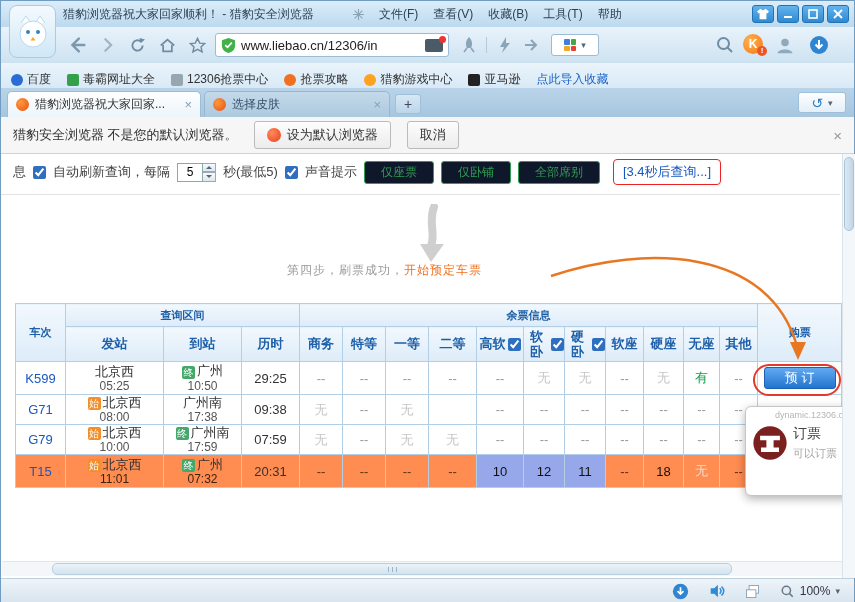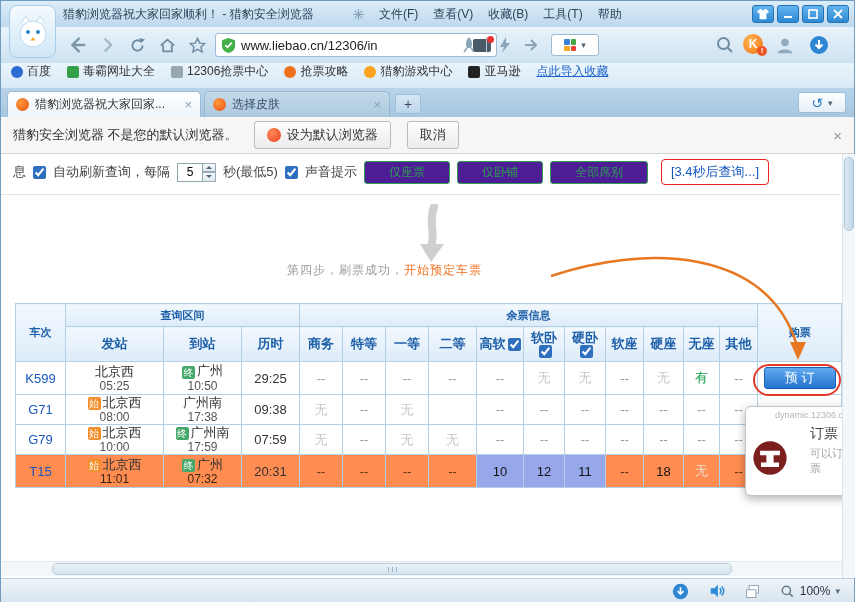--- a/index.html
+++ b/index.html
@@ -14,46 +14,46 @@
 .flake{position:absolute;left:352px;top:8px;width:11px;height:11px}
 .menus{position:absolute;left:378px;top:0;height:26px;display:flex;gap:15px;align-items:center;font-size:12px;color:#2c4356}
 .winbtns{position:absolute;right:5px;top:4px;display:flex;gap:3px}
 .wb{width:22px;height:18px;border-radius:3px;background:linear-gradient(#62b4ee,#2f8ad2);border:1px solid #2272b4;display:flex;align-items:center;justify-content:center;color:#fff;cursor:pointer}
 .logo{position:absolute;left:8px;top:4px;width:47px;height:53px;border-radius:8px;background:linear-gradient(#f4fafe,#cfe7f6);border:1px solid #a8cce6;z-index:12;display:flex;align-items:center;justify-content:center}
 
 
 .toolbar{position:absolute;left:0;top:26px;width:100%;height:36px;background:linear-gradient(#e9f3fb,#cde2f1)}
 .navbtn{position:absolute;top:6px;width:24px;height:24px;display:flex;align-items:center;justify-content:center;border-radius:4px}
 .b-back{left:64px}.b-fwd{left:94px}.b-ref{left:124px}.b-home{left:154px}.b-star{left:184px}
-.addressbar{position:absolute;left:214px;top:6px;width:282px;height:24px;background:#fff;border:1px solid #9dbbd2;border-radius:3px;display:flex;align-items:center;padding:0 5px;gap:5px}
+.addressbar{position:absolute;left:214px;top:6px;width:234px;height:24px;background:#fff;border:1px solid #9dbbd2;border-radius:3px;display:flex;align-items:center;padding:0 5px;gap:5px}
 .url{font-size:13px;color:#222;flex:1;white-space:nowrap;overflow:hidden}
 .snap{width:18px;height:13px;background:#4a5a66;border-radius:2px;position:relative;flex:none}
 .snap::after{content:"";position:absolute;right:-3px;top:-3px;width:7px;height:7px;border-radius:50%;background:#e33}
 .ticon{position:absolute;top:8px;width:20px;height:20px}
 .t-rocket{left:458px}.t-bolt{left:494px}.t-go{left:520px}.t-search{left:714px}
 .sep1{position:absolute;left:485px;top:10px;width:1px;height:16px;background:#b5cadb}
 .appsbox{position:absolute;left:550px;top:7px;width:48px;height:22px;background:#fff;border:1px solid #9dbbd2;border-radius:3px;display:flex;align-items:center;justify-content:center;gap:5px}
 .grid{width:12px;height:12px;display:grid;grid-template-columns:1fr 1fr;gap:1px}
 .grid i{border-radius:1px}.grid i:nth-child(1){background:#3b82d8}.grid i:nth-child(2){background:#43a847}.grid i:nth-child(3){background:#f5a623}.grid i:nth-child(4){background:#e34234}
 .caret{font-size:9px;color:#567}
 .kbadge{position:absolute;left:742px;top:7px;width:20px;height:20px;border-radius:50%;background:radial-gradient(circle at 35% 35%,#ffb14e,#f07818);color:#fff;font-weight:bold;font-size:12px;display:flex;align-items:center;justify-content:center}
 .kbadge::after{content:"!";position:absolute;right:-4px;bottom:-2px;width:10px;height:10px;background:#e52;border-radius:50%;color:#fff;font-size:8px;line-height:10px;text-align:center}
 .t-person{left:774px}.t-down{left:808px}
 
 
-.bookbar{position:absolute;left:0;top:62px;width:100%;height:25px;background:linear-gradient(#eaf4fb,#d8e9f6);display:flex;align-items:flex-start;padding-left:10px;font-size:12px;color:#333}
+.bookbar{position:absolute;left:0;top:62px;width:100%;height:25px;background:linear-gradient(#eaf4fb,#d8e9f6);display:flex;align-items:flex-end;padding-left:10px;font-size:12px;color:#333}
 .bm{display:flex;align-items:center;gap:4px;margin-right:16px;cursor:pointer;white-space:nowrap}
 .bmicon{width:12px;height:12px;border-radius:2px;flex:none}
 .bm1 .bmicon{background:#2b6bd4;border-radius:50%}
 .bm2 .bmicon{background:#35a04a}
 .bm3 .bmicon{background:#98a6b0}
 .bm4 .bmicon{background:#f07020;border-radius:50%}
 .bm5 .bmicon{background:#ffa21f;border-radius:50%}
 .bm6 .bmicon{background:#222}
-.import{color:#1a62c8;text-decoration:underline}
+.import{color:#1a62c8;}
 
 
 .tabbar{position:absolute;left:0;top:87px;width:100%;height:40px;background:linear-gradient(#b9d4e9,#9fc1db)}
 .tab{position:absolute;top:3px;height:26px;display:flex;align-items:center;gap:6px;padding:0 8px;font-size:12px;border-radius:5px 5px 0 0;cursor:pointer}
 .tab1{left:6px;width:194px;background:linear-gradient(#fefefe,#ecf5fb);border:1px solid #9dbcd6;border-bottom:none;color:#333}
 .tab2{left:203px;width:186px;background:linear-gradient(#c3d9ea,#adc9de);border:1px solid #98b8d2;border-bottom:none;color:#38506a}
 .tablabel{flex:1;white-space:nowrap;overflow:hidden}
 .tclose{color:#88a0b4;font-size:13px}
 .favicon{width:13px;height:13px;border-radius:50%;background:radial-gradient(circle at 35% 35%,#ff9a3c,#e84e10);flex:none}
 .newtab{position:absolute;left:394px;top:6px;width:26px;height:20px;border-radius:3px;background:linear-gradient(#d7e8f4,#bcd6e9);border:1px solid #9fc0da;color:#446;display:flex;align-items:center;justify-content:center;font-size:14px;cursor:pointer}
@@ -69,38 +69,38 @@
 .content{position:absolute;left:0;top:153px;width:841px;height:424px;background:#fff;overflow:hidden}
 .querybar{position:absolute;left:12px;top:6px;height:24px;display:flex;align-items:center;gap:7px;font-size:13px;color:#444;white-space:nowrap}
 .querybar input[type=checkbox]{width:13px;height:13px;accent-color:#2f6fc0}
 .spinbox{display:flex;align-items:stretch;height:19px}
 .spinbox input{width:26px;border:1px solid #8aa;text-align:center;font-size:12px;font-family:"Liberation Sans","DejaVu Sans",sans-serif}
 .spinarrows{display:flex;flex-direction:column;width:13px}
 .sa{flex:1;background:linear-gradient(#f8fafc,#dde6ee);border:1px solid #9ab;border-left:none;display:flex;align-items:center;justify-content:center}
 .sa::before{content:"";border:3px solid transparent}
 .sa.up::before{border-bottom-color:#567;margin-top:-3px}
 .sa.dn::before{border-top-color:#567;margin-bottom:-3px}
-.gbtn{border:1px solid #2f9e53;color:#2f9e53;background:#4c1d95;border-radius:3px;padding:2px 24px;font-size:12px;cursor:pointer;font-family:Liberation Serif, serif}
+.gbtn{border:1px solid #2f9e53;color:#2f9e53;background:#0f172a;border-radius:3px;padding:2px 16px;font-size:12px;cursor:pointer;font-family:Liberation Serif, serif}
 .redbox{margin-left:6px;border:1px solid #e22;border-radius:4px;padding:3px 9px;display:flex;gap:6px;font-size:13px}
 .redbox .stat{color:#e22}
 .redbox .cd{color:#1557c0}
 .divline{position:absolute;left:0;top:40px;width:839px;border-top:1px solid #e3e3e3}
 .bigarrow{position:absolute;left:413px;top:50px}
 .steptext{position:absolute;left:286px;top:108px;font-size:12px;color:#9a9a9a;letter-spacing:1px}
 .steptext b{color:#f07020;font-weight:400}
 .orangearrow{position:absolute;left:540px;top:88px;z-index:45}
 .ring{position:absolute;left:752px;top:210px;width:88px;height:32px;border:2px solid #e23a2d;border-radius:16px;z-index:44}
 
 
 .ttable{position:absolute;left:14px;top:149px;width:826px;border-collapse:collapse;table-layout:fixed;font-size:13px;background:#fff}
 .ttable th,.ttable td{border:1px solid #b3cfe6;text-align:center;padding:0;overflow:hidden}
 .ghead th{height:23px;background:linear-gradient(#f2f8fd,#ddecf9);color:#1d5fa8;font-weight:bold;font-size:11px}
 .chead th{height:35px;background:linear-gradient(#f2f8fd,#ddecf9);color:#1d5fa8;font-weight:bold;font-size:13px}
 .chead input[type=checkbox]{width:13px;height:13px;vertical-align:middle;accent-color:#2f6fc0;margin-left:2px}
-.stack{display:flex;flex-direction:column;align-items:center;line-height:15px}
+.stack{display:flex;align-items:center;line-height:15px}
 .r1 td,.r4 td{height:33px}
 .r2 td,.r3 td{height:27px}
 .trainlink{color:#1a57c0;font-size:13px;cursor:pointer}
 .stname{font-size:13px;color:#333;line-height:15px}
 .sttime{font-size:12px;color:#555;line-height:14px}
 .dur{color:#333}
 .tag{display:inline-block;width:13px;height:13px;line-height:13px;font-size:10px;color:#fff;border-radius:2px;margin-right:2px;vertical-align:middle}
 .tag:empty{display:none}
 .tag-s{background:#f28f2c}
 .tag-e{background:#45a86a}
@@ -112,21 +112,21 @@
 tr.sel td{background:#ff8c50}
 tr.sel td.hl{background:#96a8ea}
 tr.sel .dash{color:#5d3413}
 tr.sel .none{color:#f3ddcd}
 tr.sel .sttime{color:#3a2410}
 .bookbtn{width:72px;height:22px;background:linear-gradient(#61aaf2,#2374cf);border:1px solid #1b62b4;border-radius:3px;color:#fff;font-size:13px;cursor:pointer;font-family:"Liberation Sans","DejaVu Sans",sans-serif}
 
 
 .popup{position:absolute;left:744px;top:252px;width:110px;height:90px;background:#fff;border:1px solid #c5c5c5;border-radius:6px;box-shadow:0 3px 10px rgba(0,0,0,.3);z-index:60;padding:3px 6px}
 .pdomain{font-size:9px;color:#b5b5b5;text-align:right}
-.prow{display:flex;align-items:flex-end;gap:22px;margin-top:5px}
+.prow{display:flex;align-items:flex-start;gap:5px;margin-top:5px}
 .plogo{width:36px;height:36px;flex:none}
 .ptitle{font-size:14px;color:#444}
 .psub{font-size:11px;color:#a5a5a5;margin-top:3px}
 
 
 .vscroll{position:absolute;left:841px;top:153px;width:13px;height:424px;background:#f3f7fa;border-left:1px solid #dae4ec;z-index:30}
 .vthumb{position:absolute;left:1px;top:3px;width:10px;height:74px;background:linear-gradient(90deg,#dce9f3,#c2d6e6);border:1px solid #a9c2d6;border-radius:5px}
 .hscroll{position:absolute;left:1px;top:560px;width:840px;height:15px;background:#f3f7fa;border-top:1px solid #e0e8ef;z-index:30}
 .hthumb{position:absolute;left:50px;top:1px;width:680px;height:12px;background:linear-gradient(#eaf2f8,#d4e3ef);border:1px solid #b9cfdf;border-radius:5px}
 .hgrip{position:absolute;left:50%;top:3px;width:9px;height:5px;margin-left:-4px;background:repeating-linear-gradient(90deg,#9ab4c8 0 1px,transparent 1px 4px)}

